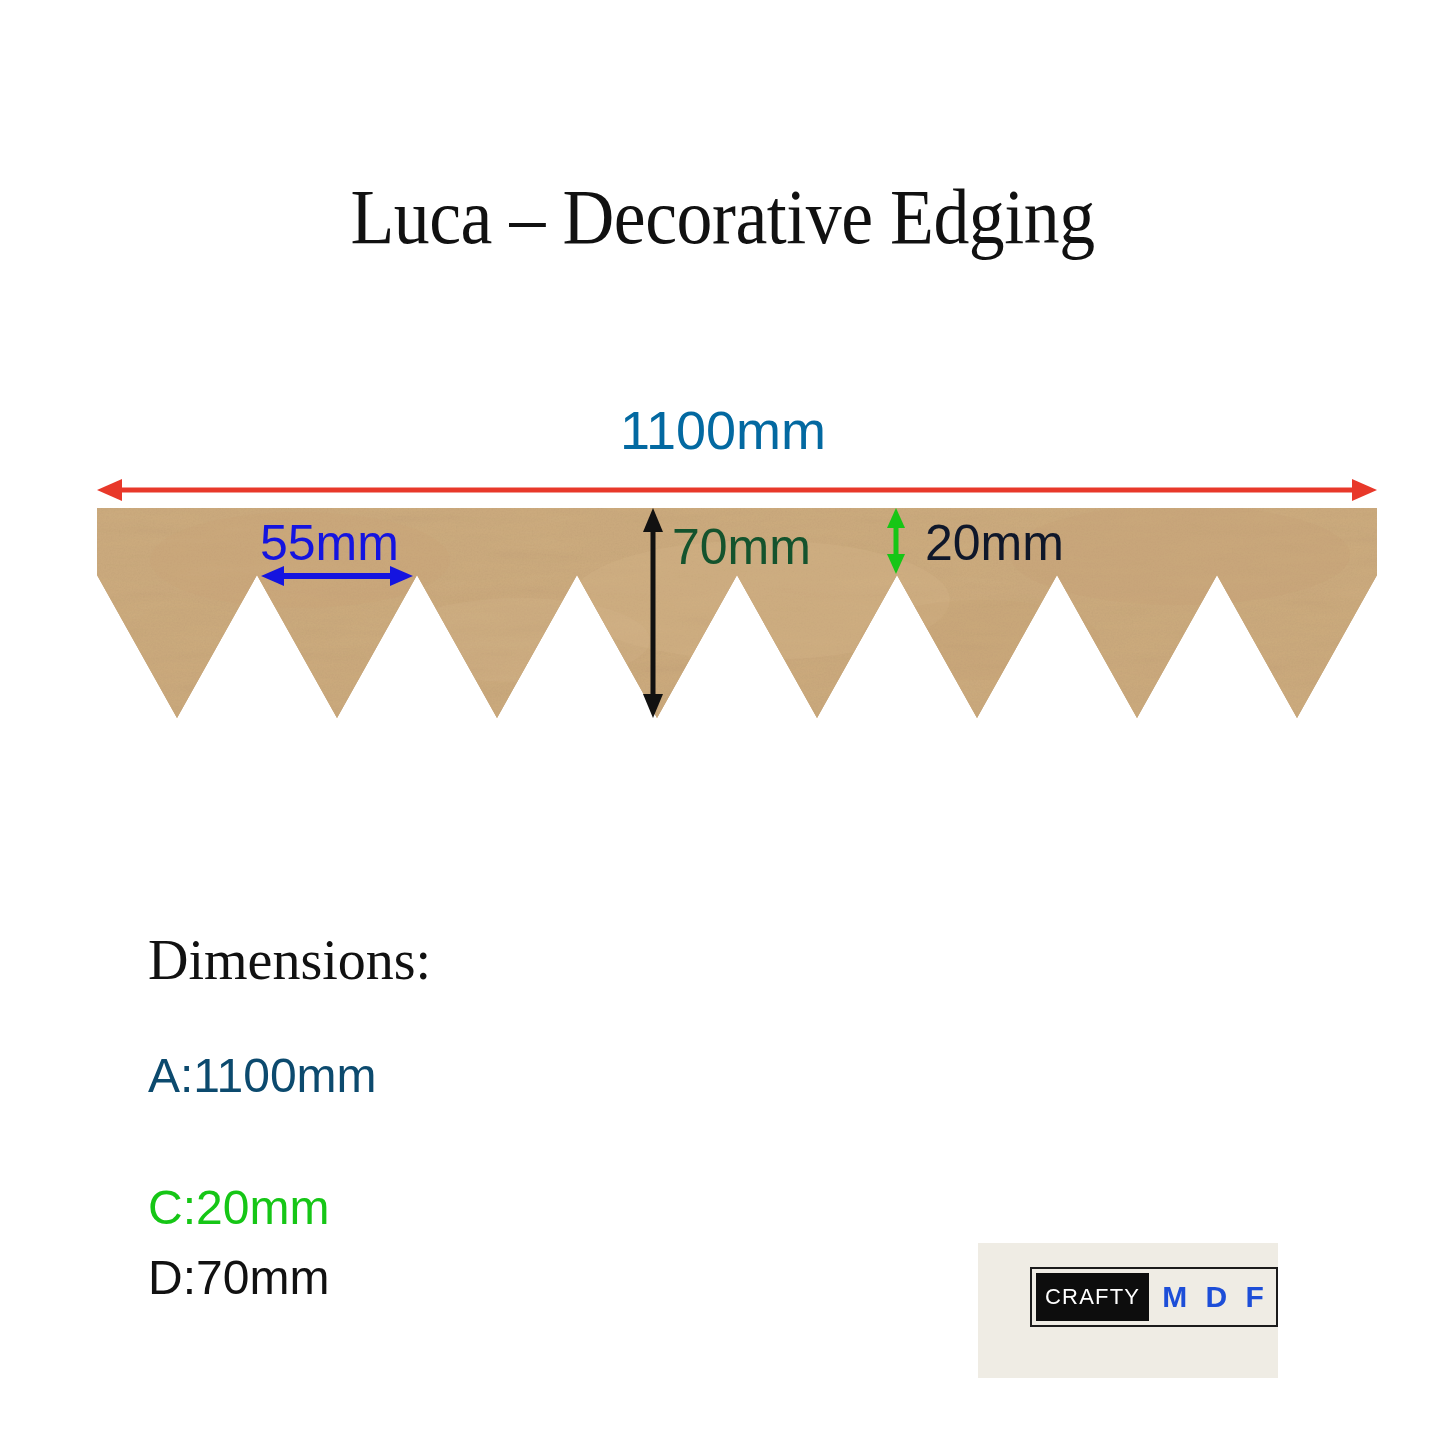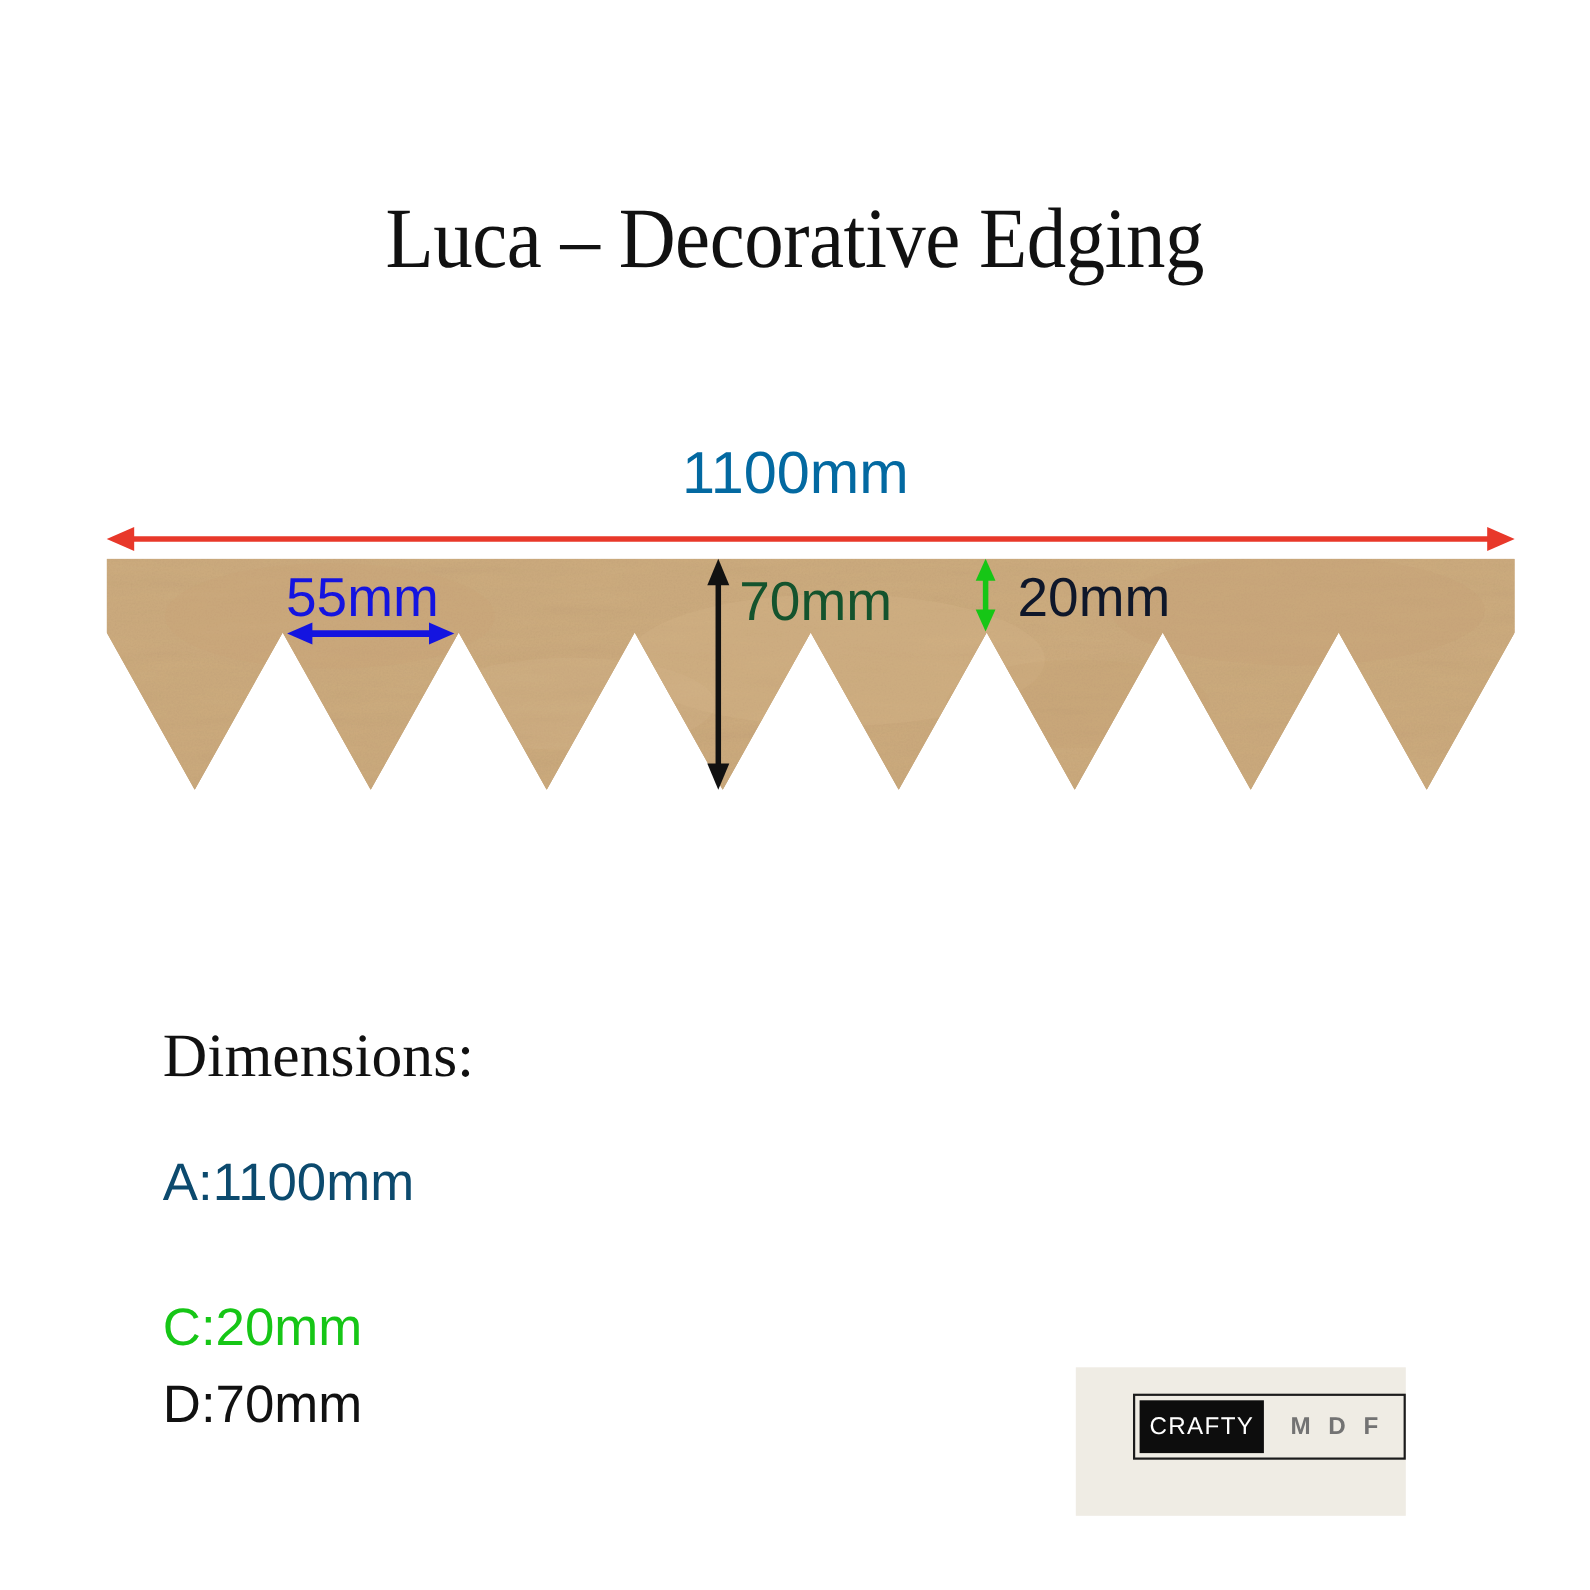--- a/index.html
+++ b/index.html
@@ -135,23 +135,23 @@
     font-family: "Liberation Sans", sans-serif;
     font-size: 22px;
     letter-spacing: 1.2px;
     display: flex;
     align-items: center;
     justify-content: center;
     padding: 0 9px;
     margin: 4px 0 4px 4px;
   }
   #logo-mdf {
-    color: #737373;
-    font-family: "Liberation Sans", sans-serif;
-    font-size: 22px;
+    color: #1d4ed8;
+    font-family: "Liberation Sans", sans-serif;
+    font-size: 30px;
     font-weight: bold;
     letter-spacing: 5px;
     display: flex;
     align-items: center;
     justify-content: center;
     flex: 1;
     padding-left: 6px;
   }
 </style>
 </head>

